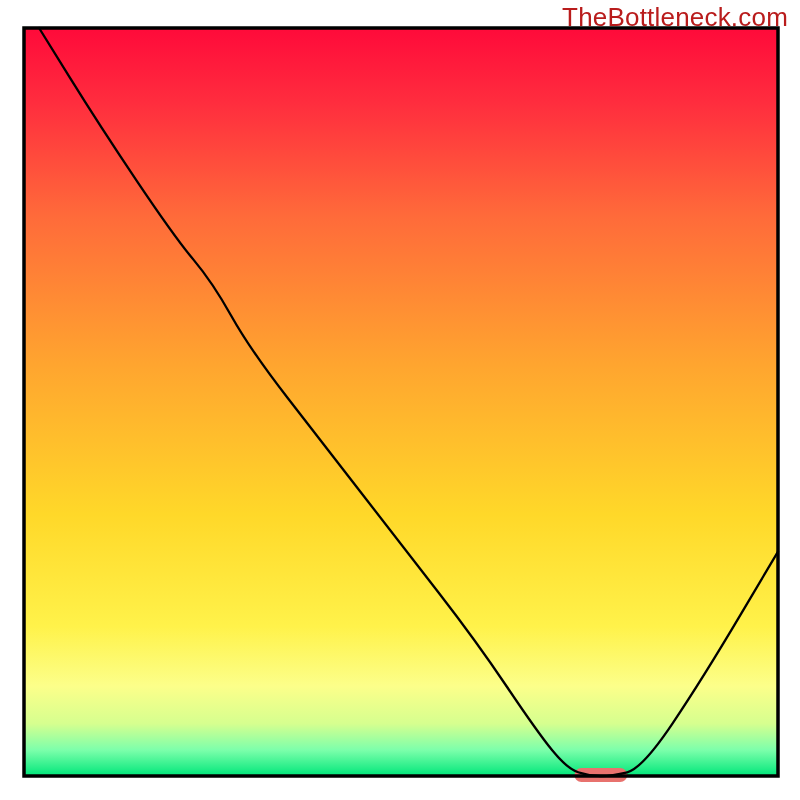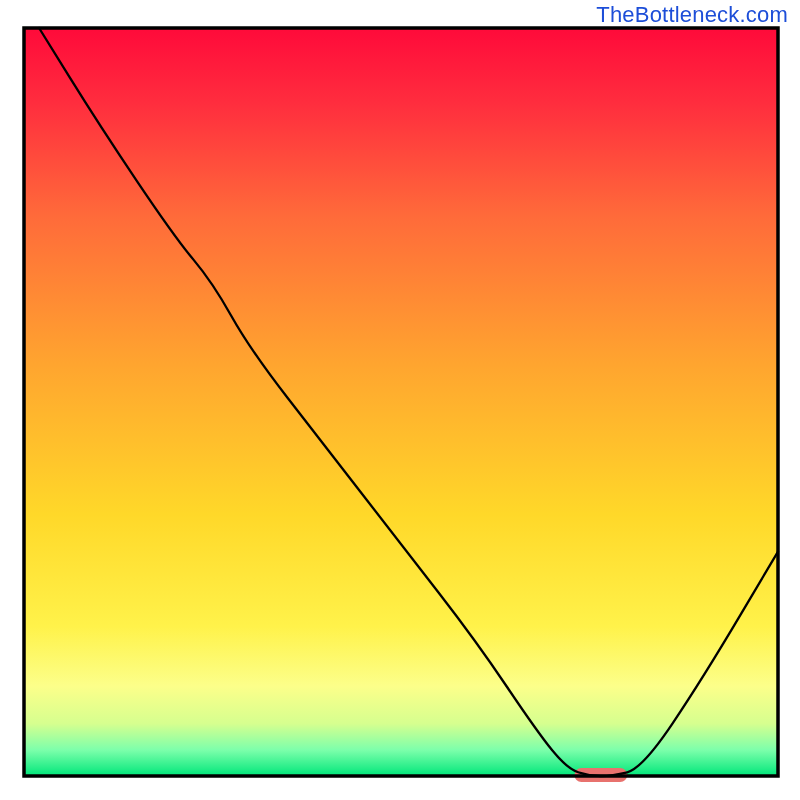--- a/index.html
+++ b/index.html
@@ -12,22 +12,22 @@
   }
   .chart-container {
     position: relative;
     width: 800px;
     height: 800px;
   }
   .watermark {
     position: absolute;
     top: 2px;
     right: 12px;
-    font-size: 22px;
-    color: #1d4ed8;
+    font-size: 26px;
+    color: #b91c1c;
     font-weight: 500;
     letter-spacing: 0.2px;
     z-index: 20;
   }
   svg.plot {
     position: absolute;
     top: 0;
     left: 0;
   }
 </style>

